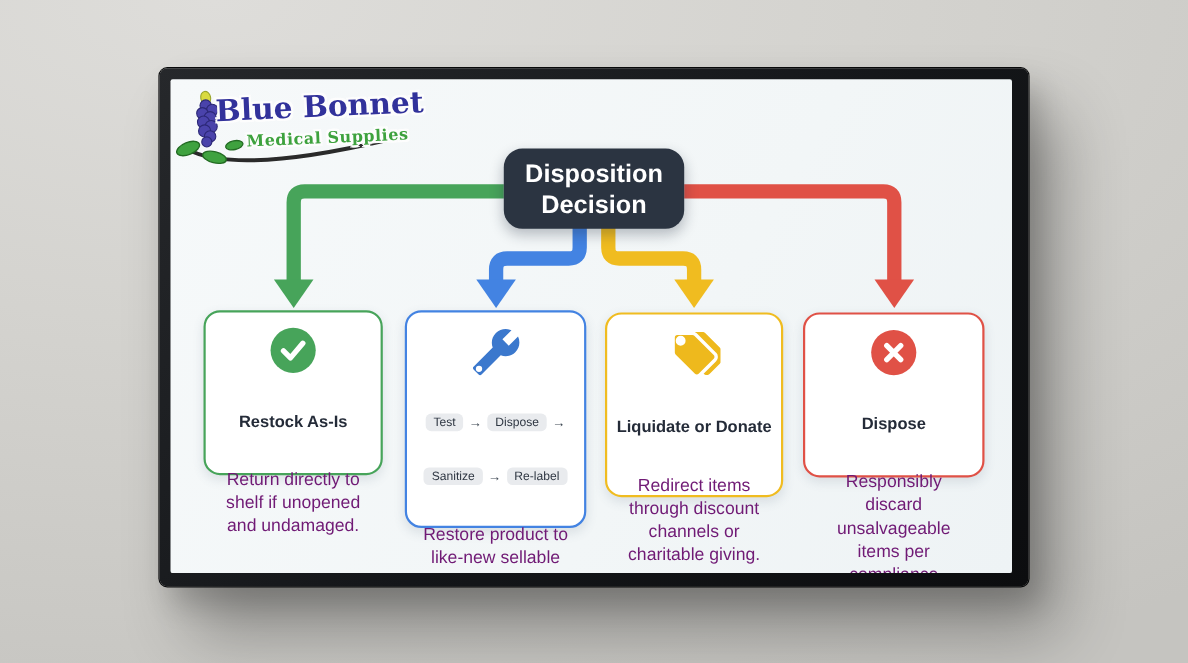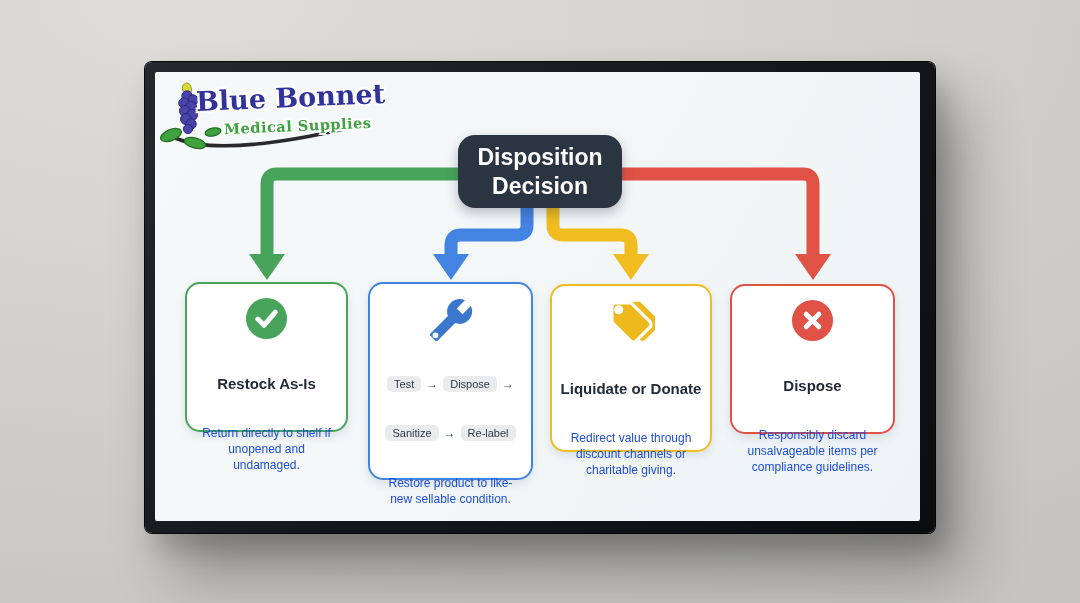--- a/index.html
+++ b/index.html
@@ -34,21 +34,21 @@
     box-shadow:0 5px 12px rgba(25,35,55,.28);z-index:3;padding:0 14px;box-sizing:border-box;}
 
   .arrows{position:absolute;left:0;top:0;z-index:2;}
 
   
   .card{position:absolute;background:#fff;border-radius:15px;z-index:3;
     display:flex;flex-direction:column;align-items:center;text-align:center;
     box-sizing:border-box;box-shadow:0 4px 10px rgba(70,90,110,.14);gap:26px;}
   .card .icon-wrap{margin-top:13px;height:46px;display:flex;align-items:center;justify-content:center;}
   .card-title{margin-top:9px;font-size:15px;font-weight:bold;color:#242b38;line-height:1.2;padding:0 8px;}
-  .card-body{margin-top:7px;font-size:12px;color:#1d4ed8;line-height:1.32;padding:0 11px;}
+  .card-body{margin-top:7px;font-size:16px;color:#701a75;line-height:1.32;padding:0 11px;}
   .card-restock  {left:30px; top:210px;width:163px;height:150px;border:2.5px solid #47a45a;}
   .card-refurbish{left:213px;top:210px;width:165px;height:198px;border:2.5px solid #4383e2;}
   .card-liquidate{left:395px;top:212px;width:162px;height:168px;border:2.5px solid #f0bc20;}
   .card-dispose  {left:575px;top:212px;width:165px;height:150px;border:2.5px solid #e05146;align-items:center;}
 
   .pill-row{display:flex;align-items:center;justify-content:center;gap:5px;margin-top:7px;}
   .pill-row:first-of-type{margin-top:9px;}
   .pill{background:#e9ebee;border-radius:5px;padding:2px 7px;font-size:11px;color:#2f3743;}
   .step-arrow{font-size:12px;color:#3d4752;}
   .card-refurbish .card-body{margin-top:9px;}
@@ -140,21 +140,21 @@
     <div class="card card-liquidate">
       <div class="icon-wrap">
         <svg width="47" height="47" viewBox="0 0 24 24">
           <g transform="translate(4.6,-0.6)">
             <path fill="#eeb91d" d="M21.41 11.58l-9-9C12.05 2.22 11.55 2 11 2H4c-1.1 0-2 .9-2 2v7c0 .55.22 1.05.59 1.42l9 9c.36.36.86.58 1.41.58s1.05-.22 1.41-.59l7-7c.37-.36.59-.86.59-1.41s-.22-1.06-.59-1.42z"></path>
           </g>
           <path fill="#eeb91d" stroke="#fff" stroke-width="1.6" d="M21.41 11.58l-9-9C12.05 2.22 11.55 2 11 2H4c-1.1 0-2 .9-2 2v7c0 .55.22 1.05.59 1.42l9 9c.36.36.86.58 1.41.58s1.05-.22 1.41-.59l7-7c.37-.36.59-.86.59-1.41s-.22-1.06-.59-1.42zM5.5 7C4.67 7 4 6.33 4 5.5S4.67 4 5.5 4 7 4.67 7 5.5 6.33 7 5.5 7z"></path>
         </svg>
       </div>
       <div class="card-title">Liquidate or Donate</div>
-      <div class="card-body">Redirect value through discount channels or charitable giving.</div>
+      <div class="card-body">Redirect items through discount channels or charitable giving.</div>
     </div>
 
     <div class="card card-dispose">
       <div class="icon-wrap">
         <svg width="43" height="43" viewBox="0 0 44 44">
           <circle cx="22" cy="22" r="21" fill="#e05146"></circle>
           <path d="M15.5 15.5 L28.5 28.5 M28.5 15.5 L15.5 28.5" stroke="#fff" stroke-width="5" stroke-linecap="round"></path>
         </svg>
       </div>
       <div class="card-title">Dispose</div>

